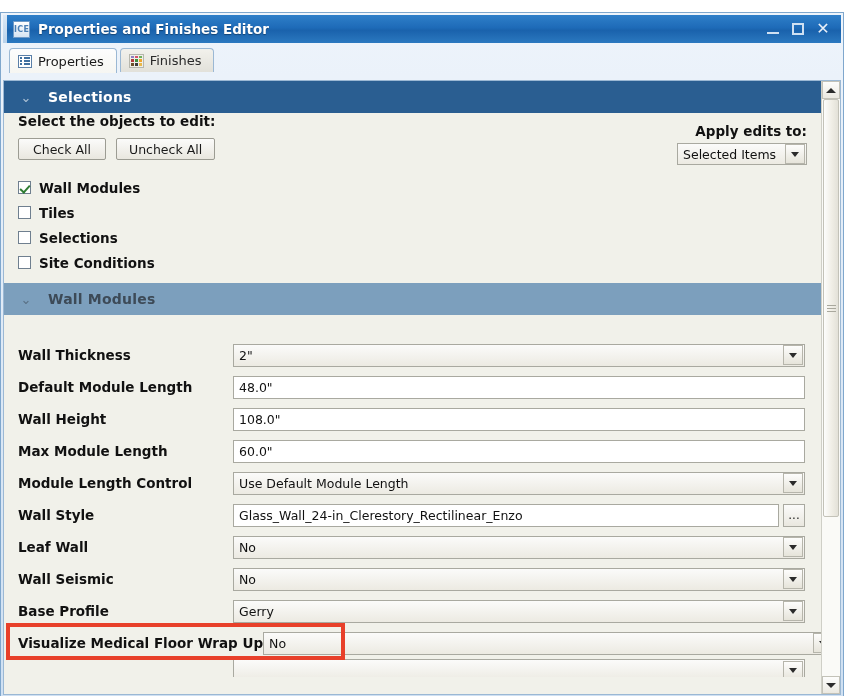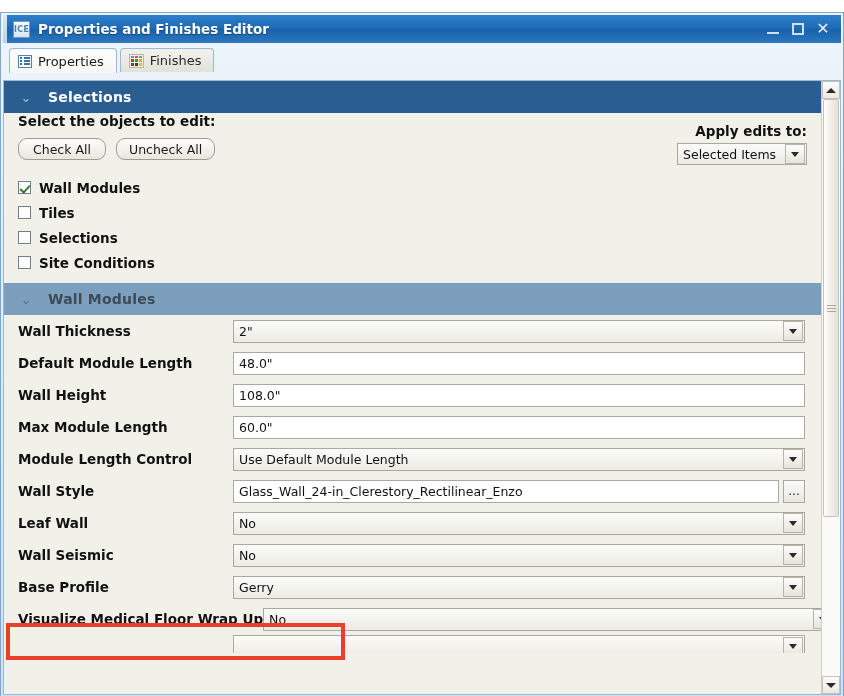--- a/index.html
+++ b/index.html
@@ -299,21 +299,21 @@
     display: flex;
     gap: 10px;
     margin-top: 9px;
   }
   .btn {
     height: 22px;
     min-width: 88px;
     padding: 0 12px;
     background: linear-gradient(to bottom,#fbfbfa,#e9e7df);
     border: 1px solid #9c9c93;
-    border-radius: 9px;
+    border-radius: 2px;
     box-sizing: border-box;
     font-size: 12.5px;
     color: #1a1a1a;
     display: flex;
     align-items: center;
     justify-content: center;
     cursor: default;
     font-family: "DejaVu Sans", "Liberation Sans", sans-serif;
   }
 
@@ -343,21 +343,21 @@
     border-width: 0 2px 2px 0;
     transform: rotate(42deg);
   }
   .cb-label {
     font-size: 13.5px;
     font-weight: bold;
     color: #111111;
   }
 
   
-  .prop-list { padding: 0 0 4px 0; }
+  .prop-list { padding: 0 0 4px 0; margin-top: 24px; }
   .prop-row {
     height: 32px;
     display: flex;
     align-items: center;
     padding-left: 14px;
     padding-right: 16px;
     box-sizing: border-box;
     position: relative;
   }
   .prop-label {

